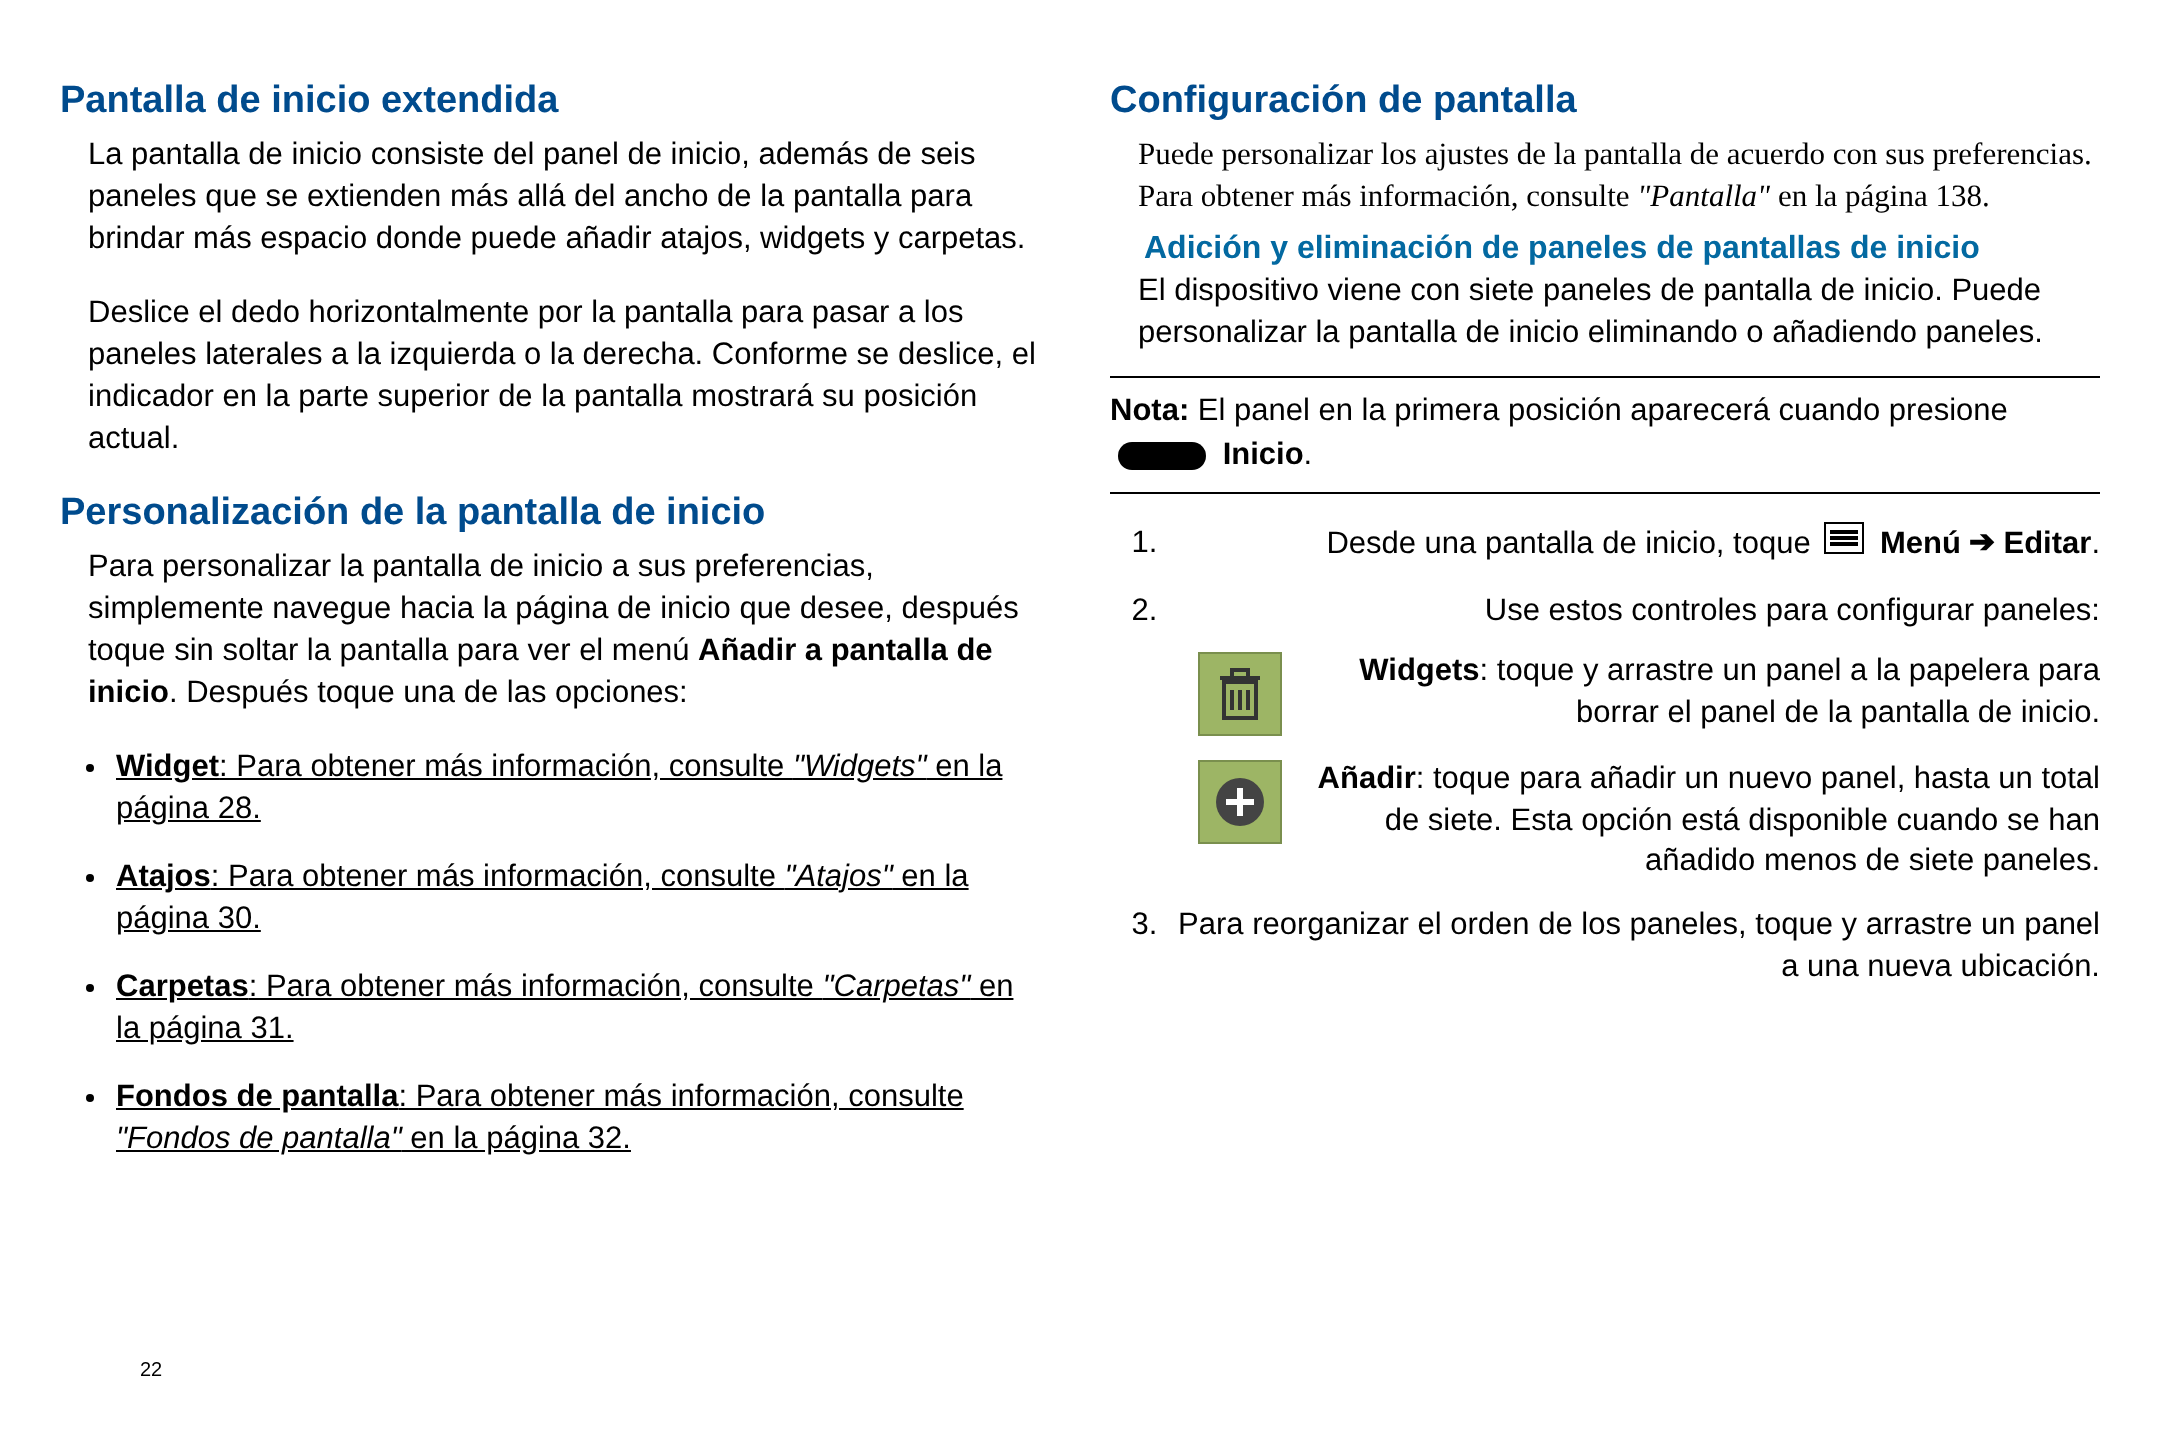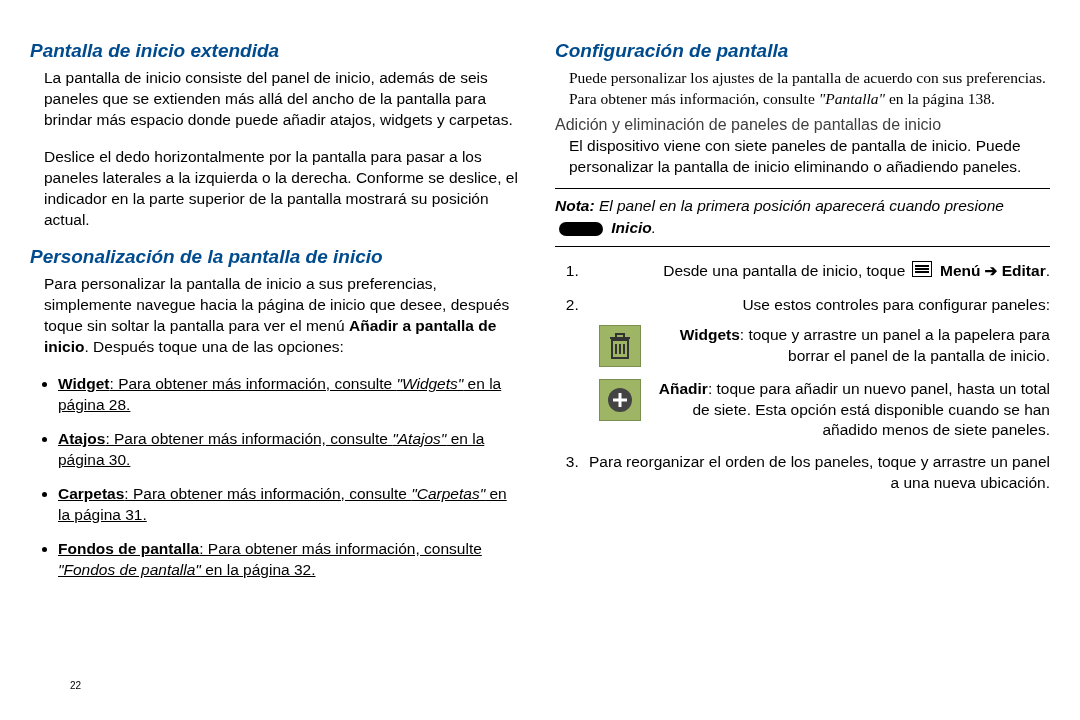--- a/index.html
+++ b/index.html
@@ -9,28 +9,27 @@
     color:#000;
     box-sizing:border-box;
     padding:40px 30px 0 30px;
   }
   .cols{display:flex;gap:30px;}
   .col{flex:1;min-width:0;}
   h3{
     margin:0 0 6px 0;
     font-family:Arial,Helvetica,sans-serif;
     font-weight:bold;
-    font-style:italic;
     color:#004b8d;
     font-size:19px;
   }
   h4{
-    margin:6px 0 2px 0;
-    font-weight:normal;
-    color:#404040;
+    margin:6px 0 2px 17px;
+    font-weight:bold;
+    color:#0369a1;
     font-size:16px;
   }
   p{
     margin:0 0 16px 0;
     font-size:15.5px;
     line-height:1.35;
     padding-left:14px;
   }
   ul{margin:0 16px 10px 0;padding-left:28px;text-decoration:underline;}
   li{
@@ -43,21 +42,20 @@
   ol>li{margin-bottom:12px;padding-left:6px;}
   .ref{font-style:italic;}
   .bold{font-weight:bold;}
   .note-box{
     border-top:1.5px solid #000;
     border-bottom:1.5px solid #000;
     padding:6px 0 6px 0;
     margin:8px 0 14px 0;
     font-size:15.5px;
     line-height:1.45;
-    font-style:italic;
   }
   .pill{
     display:inline-block;
     width:44px;height:14px;
     background:#000;
     border-radius:7px;
     vertical-align:middle;
     margin:0 4px;
   }
   .menu-icon{

